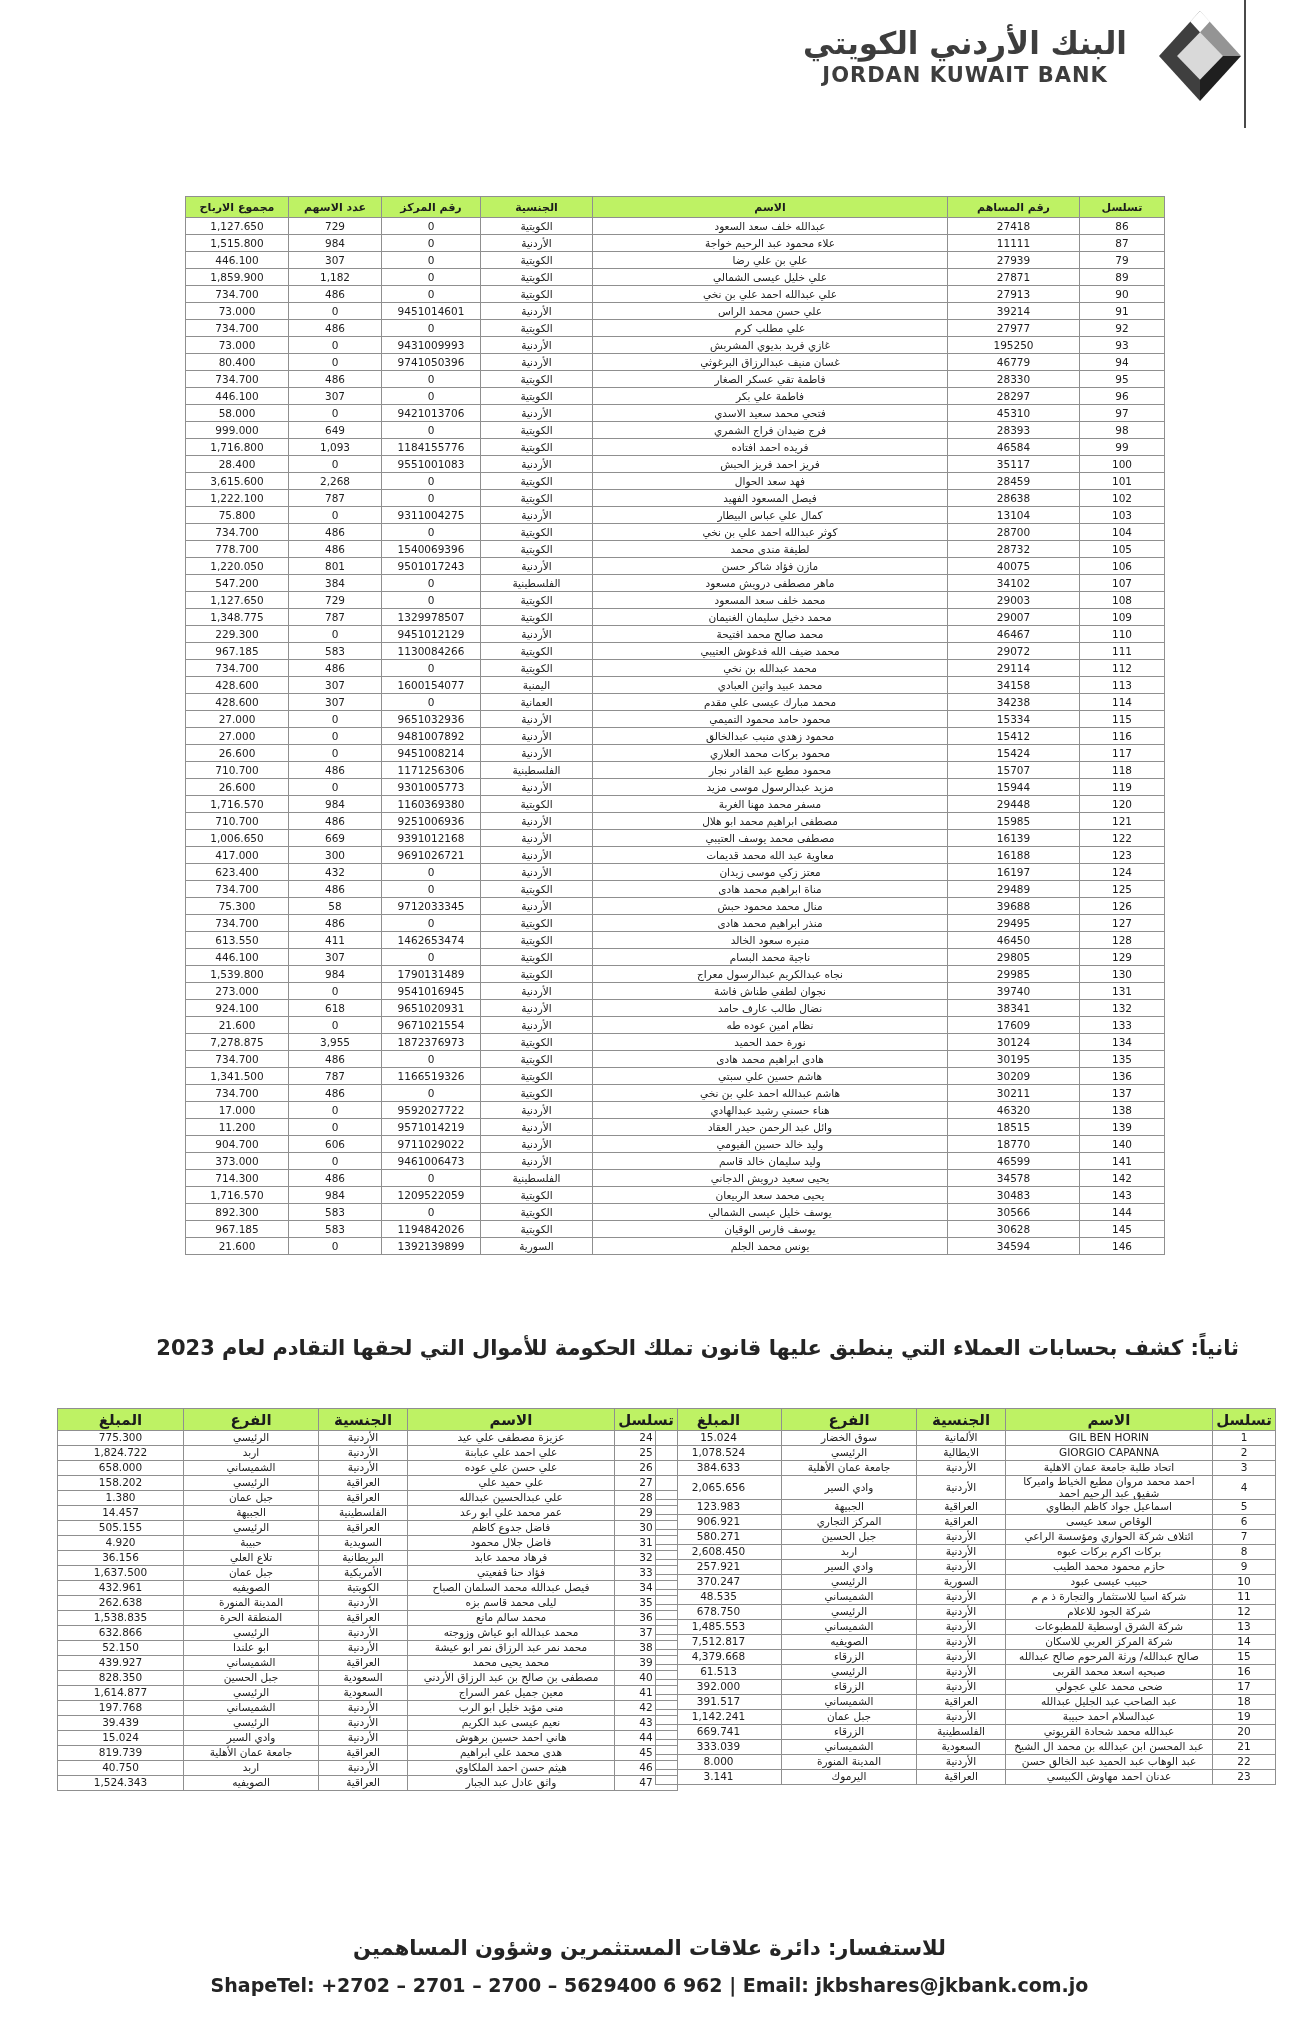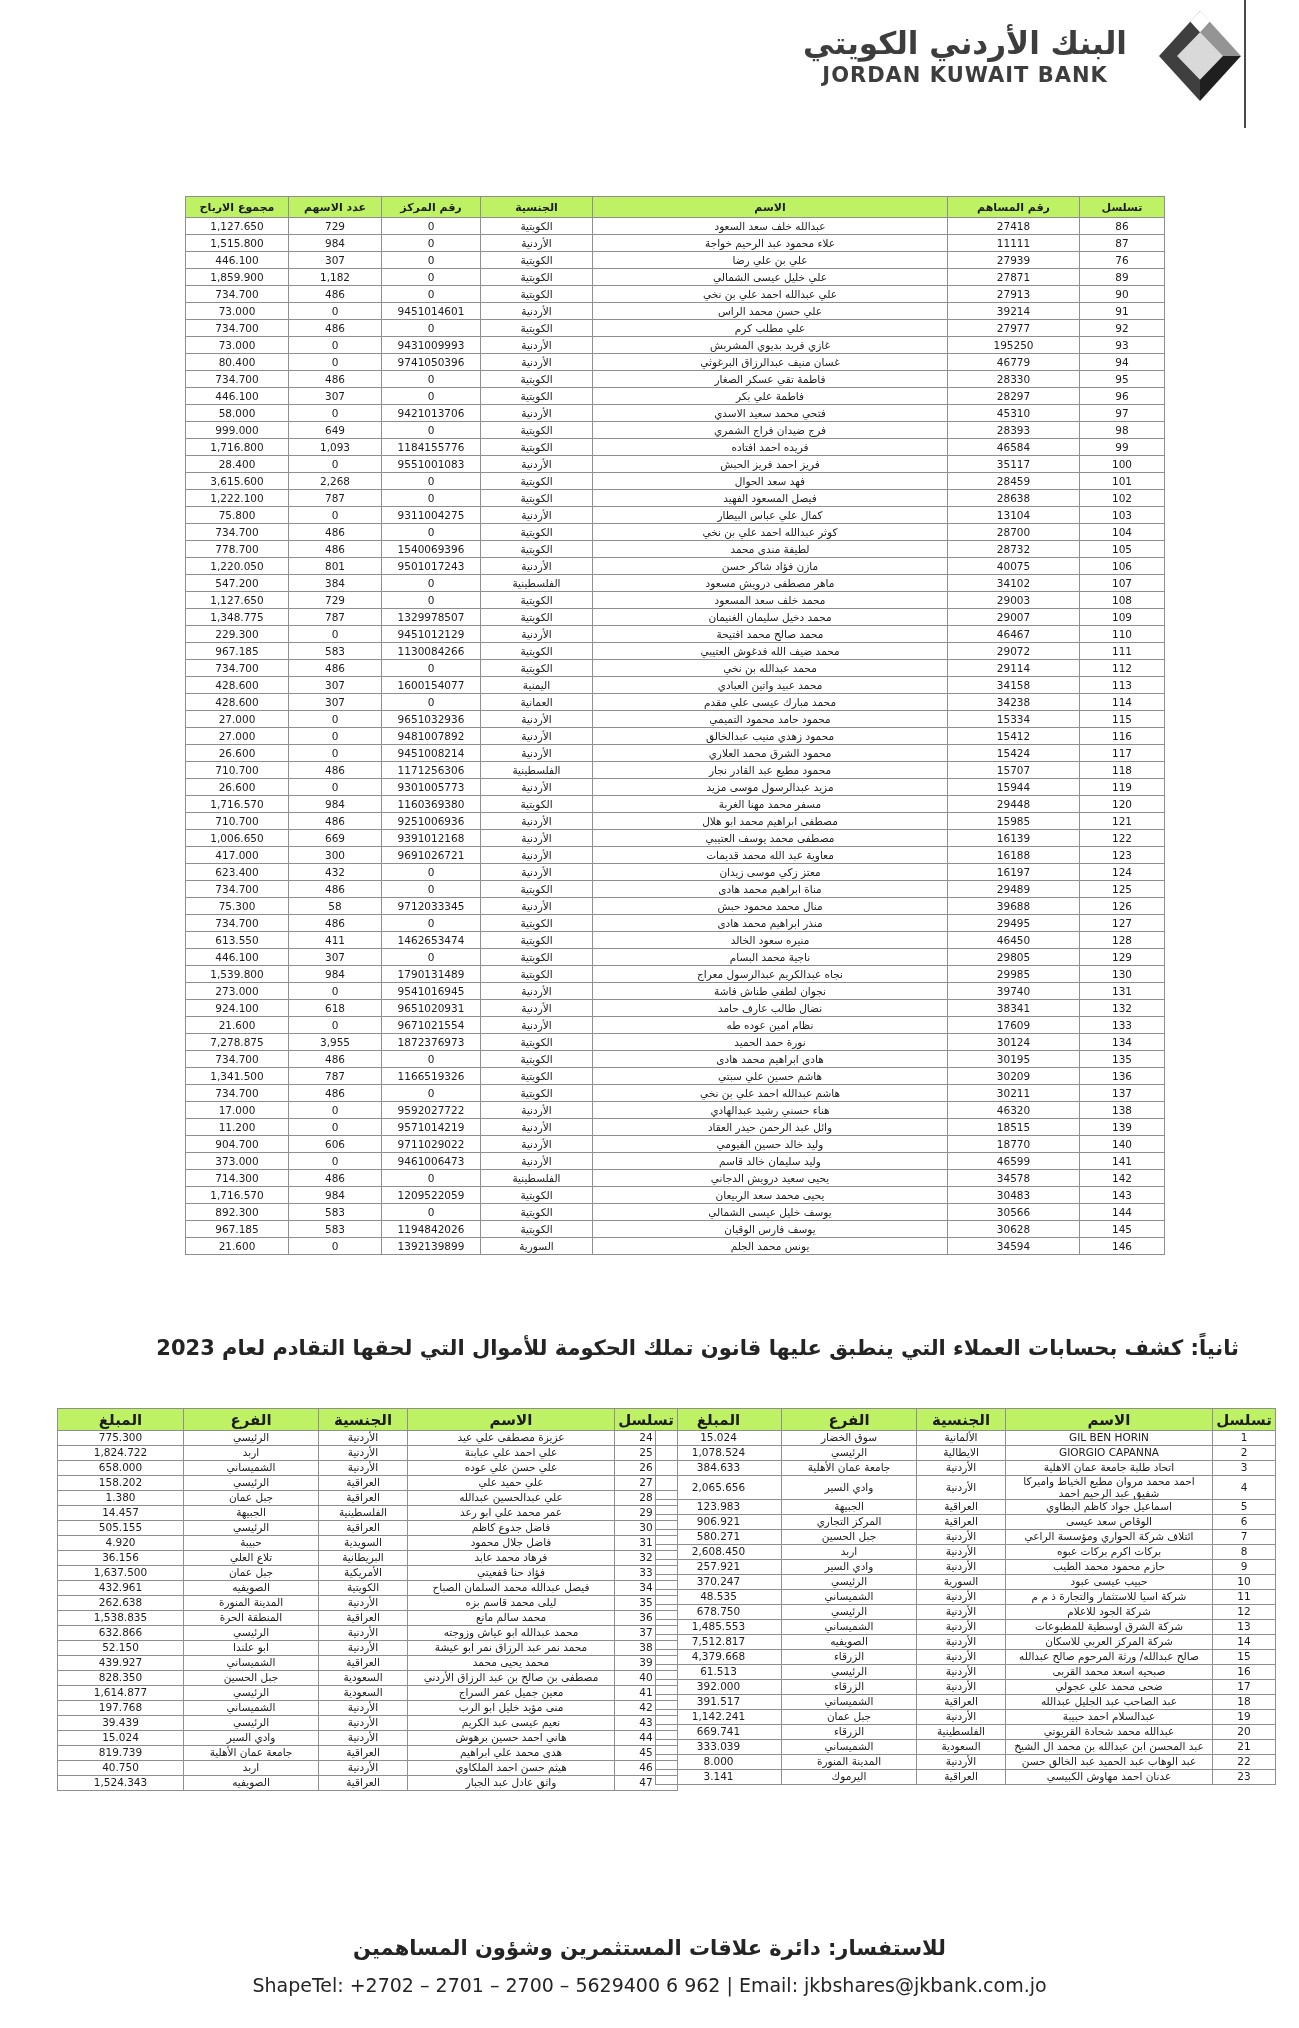--- a/index.html
+++ b/index.html
@@ -33,21 +33,21 @@
   .t2 th{height:21px;font-size:15px;}
   .t2 td{height:14px;line-height:1.1;white-space:pre-line;}
   .t2 th:nth-child(1){width:56px}.t2 th:nth-child(2){width:200px}
   .t2 th:nth-child(3){width:82px}.t2 th:nth-child(4){width:128px}
   .t2 th:nth-child(5){width:119px}
   .t2r{position:absolute;top:1408px;left:655px;}
   .t2l{position:absolute;top:1408px;left:57px;}
   
   .page-footer{position:absolute;top:1936px;left:0;width:100%;text-align:center;}
   .footer-inquiry{font-size:21px;font-weight:bold;direction:rtl;color:#242424;}
-  .footer-contact{font-size:19px;font-weight:normal;direction:ltr;color:#242424;margin-top:14px;}
+  .footer-contact{font-size:19px;font-weight:bold;direction:ltr;color:#242424;margin-top:14px;}
 </style>
 </head>
 <body>
 
 <div class="page">
 
   <div class="scan-line"></div>
 
   <header class="bank-header">
     <div class="bank-names">
@@ -88,21 +88,21 @@
         <tr>
           <td>87</td>
           <td>11111</td>
           <td>علاء محمود عبد الرحيم خواجة</td>
           <td>الأردنية</td>
           <td>0</td>
           <td>984</td>
           <td>1,515.800</td>
         </tr>
         <tr>
-          <td>76</td>
+          <td>79</td>
           <td>27939</td>
           <td>علي بن علي رضا</td>
           <td>الكويتية</td>
           <td>0</td>
           <td>307</td>
           <td>446.100</td>
         </tr>
         <tr>
           <td>89</td>
           <td>27871</td>
@@ -351,21 +351,21 @@
           <td>15412</td>
           <td>محمود زهدي منيب عبدالخالق</td>
           <td>الأردنية</td>
           <td>9481007892</td>
           <td>0</td>
           <td>27.000</td>
         </tr>
         <tr>
           <td>117</td>
           <td>15424</td>
-          <td>محمود الشرق محمد العلاري</td>
+          <td>محمود بركات محمد العلاري</td>
           <td>الأردنية</td>
           <td>9451008214</td>
           <td>0</td>
           <td>26.600</td>
         </tr>
         <tr>
           <td>118</td>
           <td>15707</td>
           <td>محمود مطيع عبد القادر نجار</td>
           <td>الفلسطينية</td>

